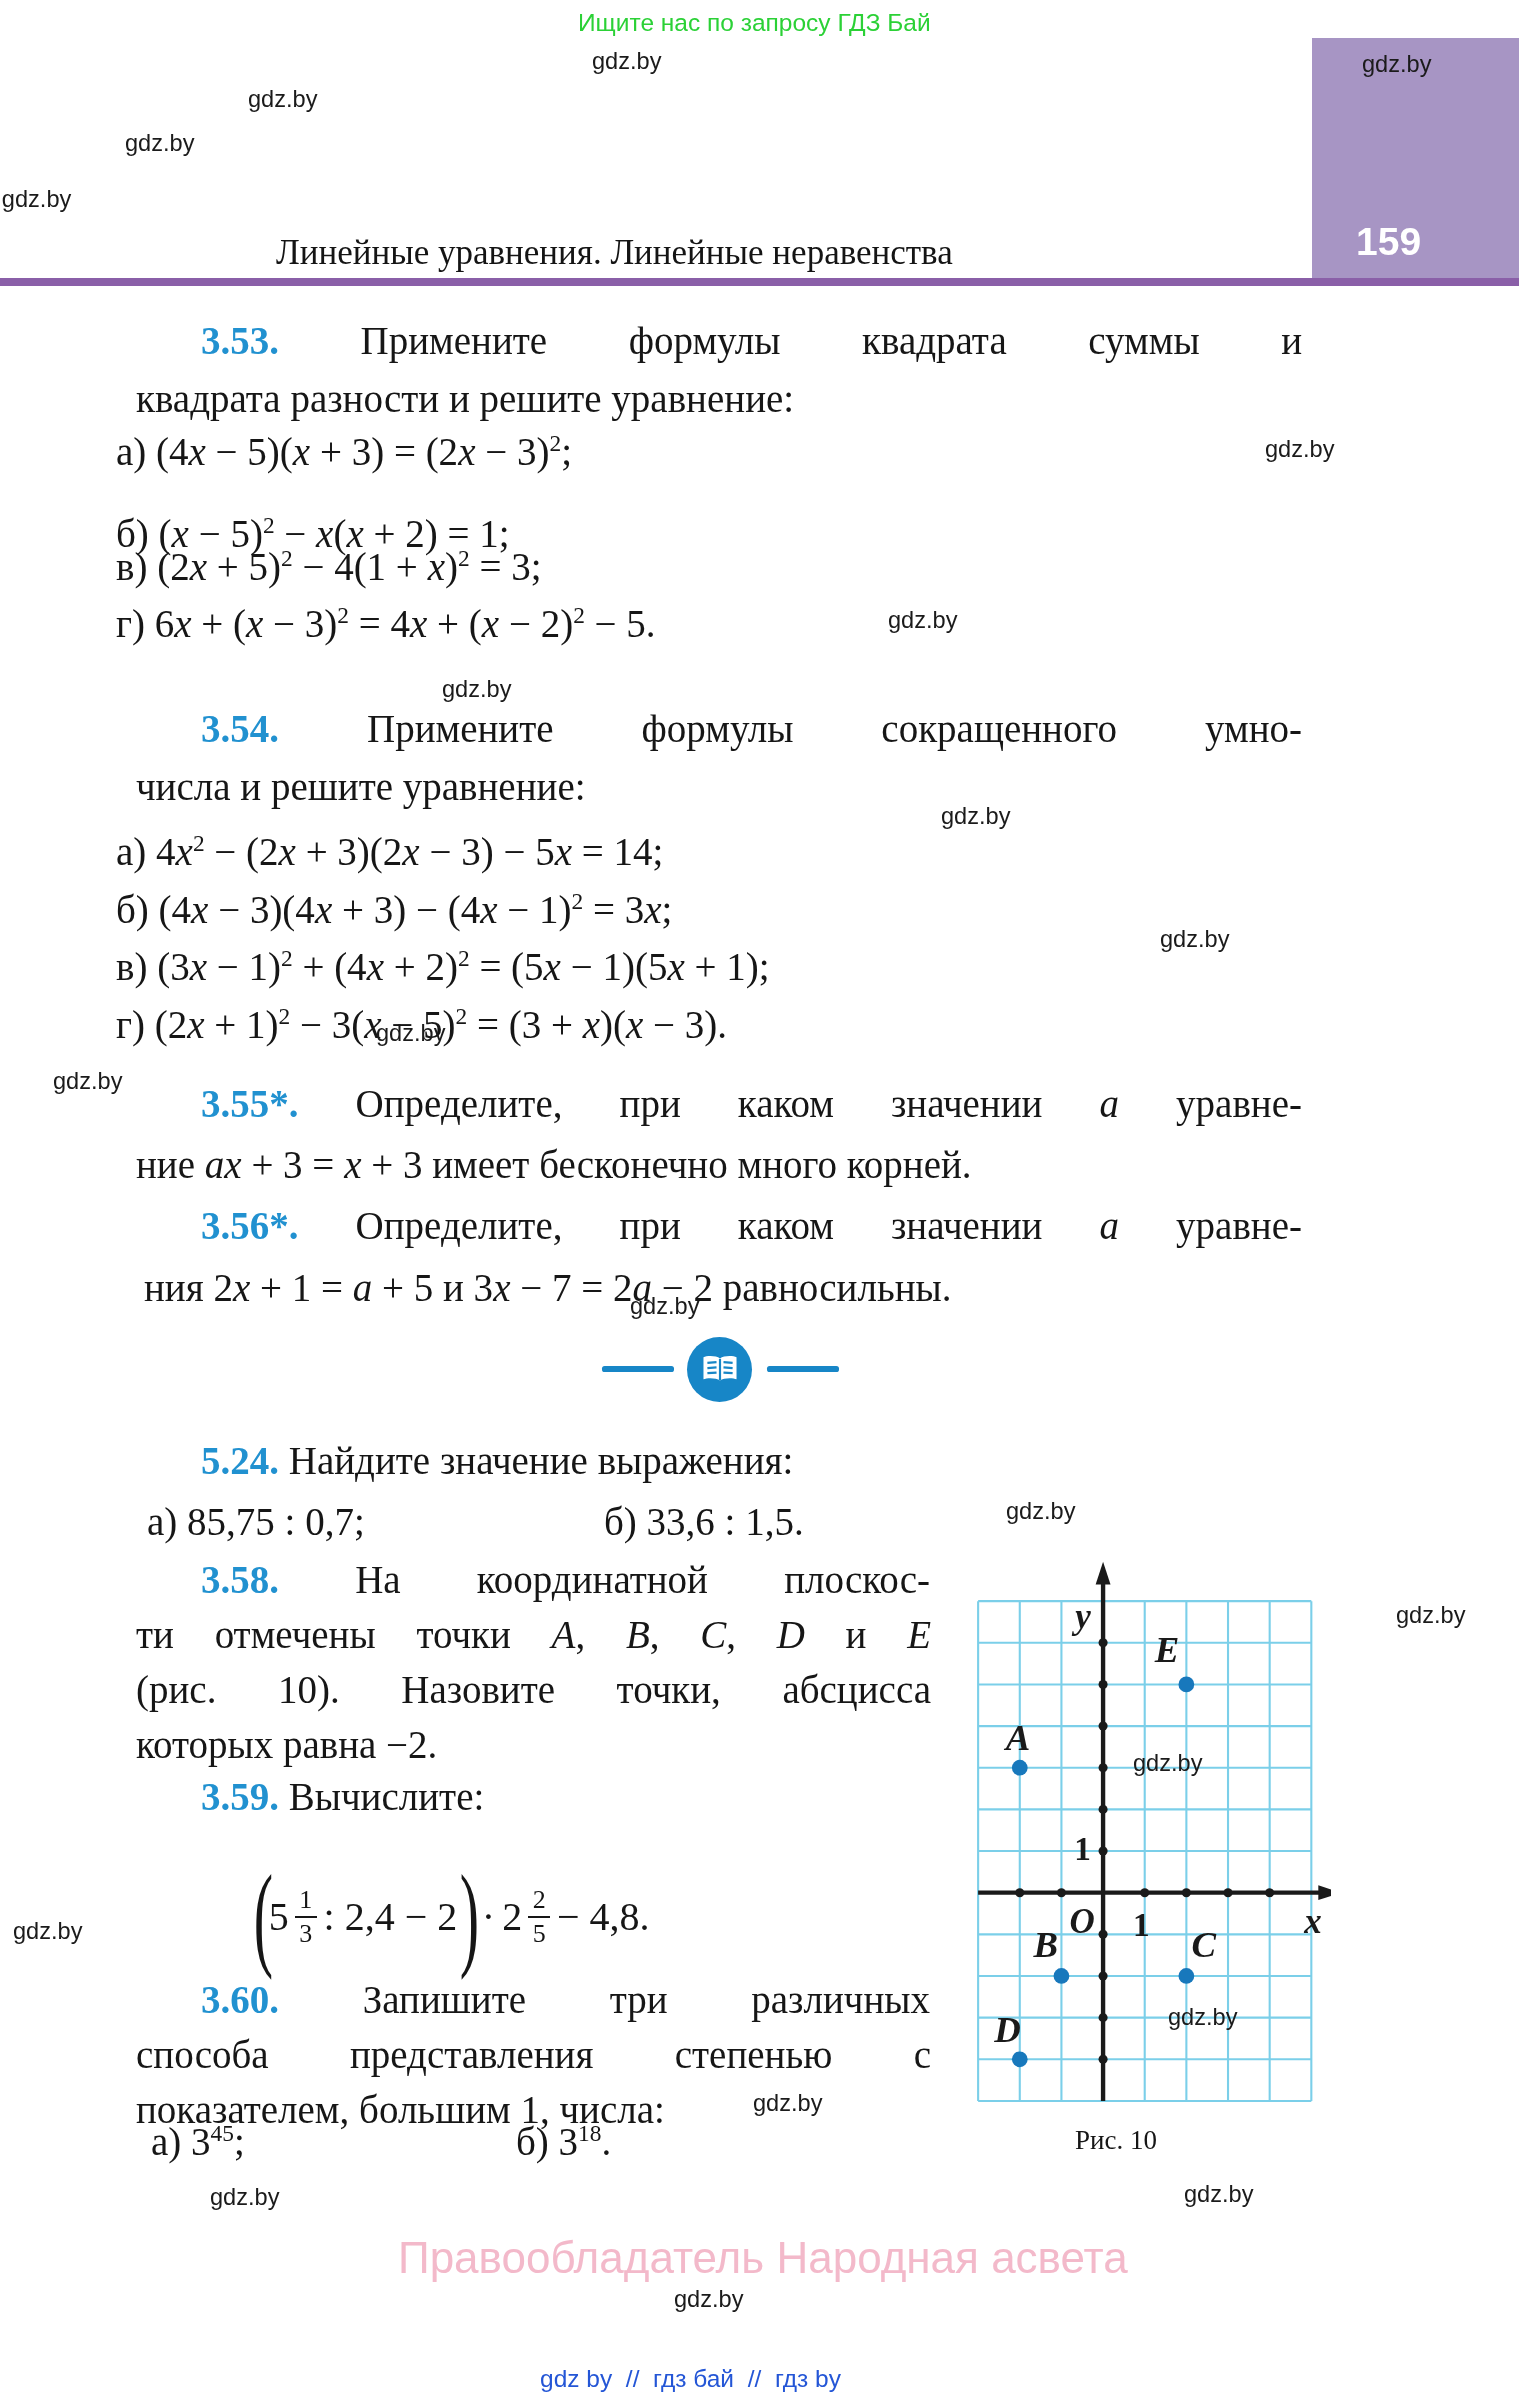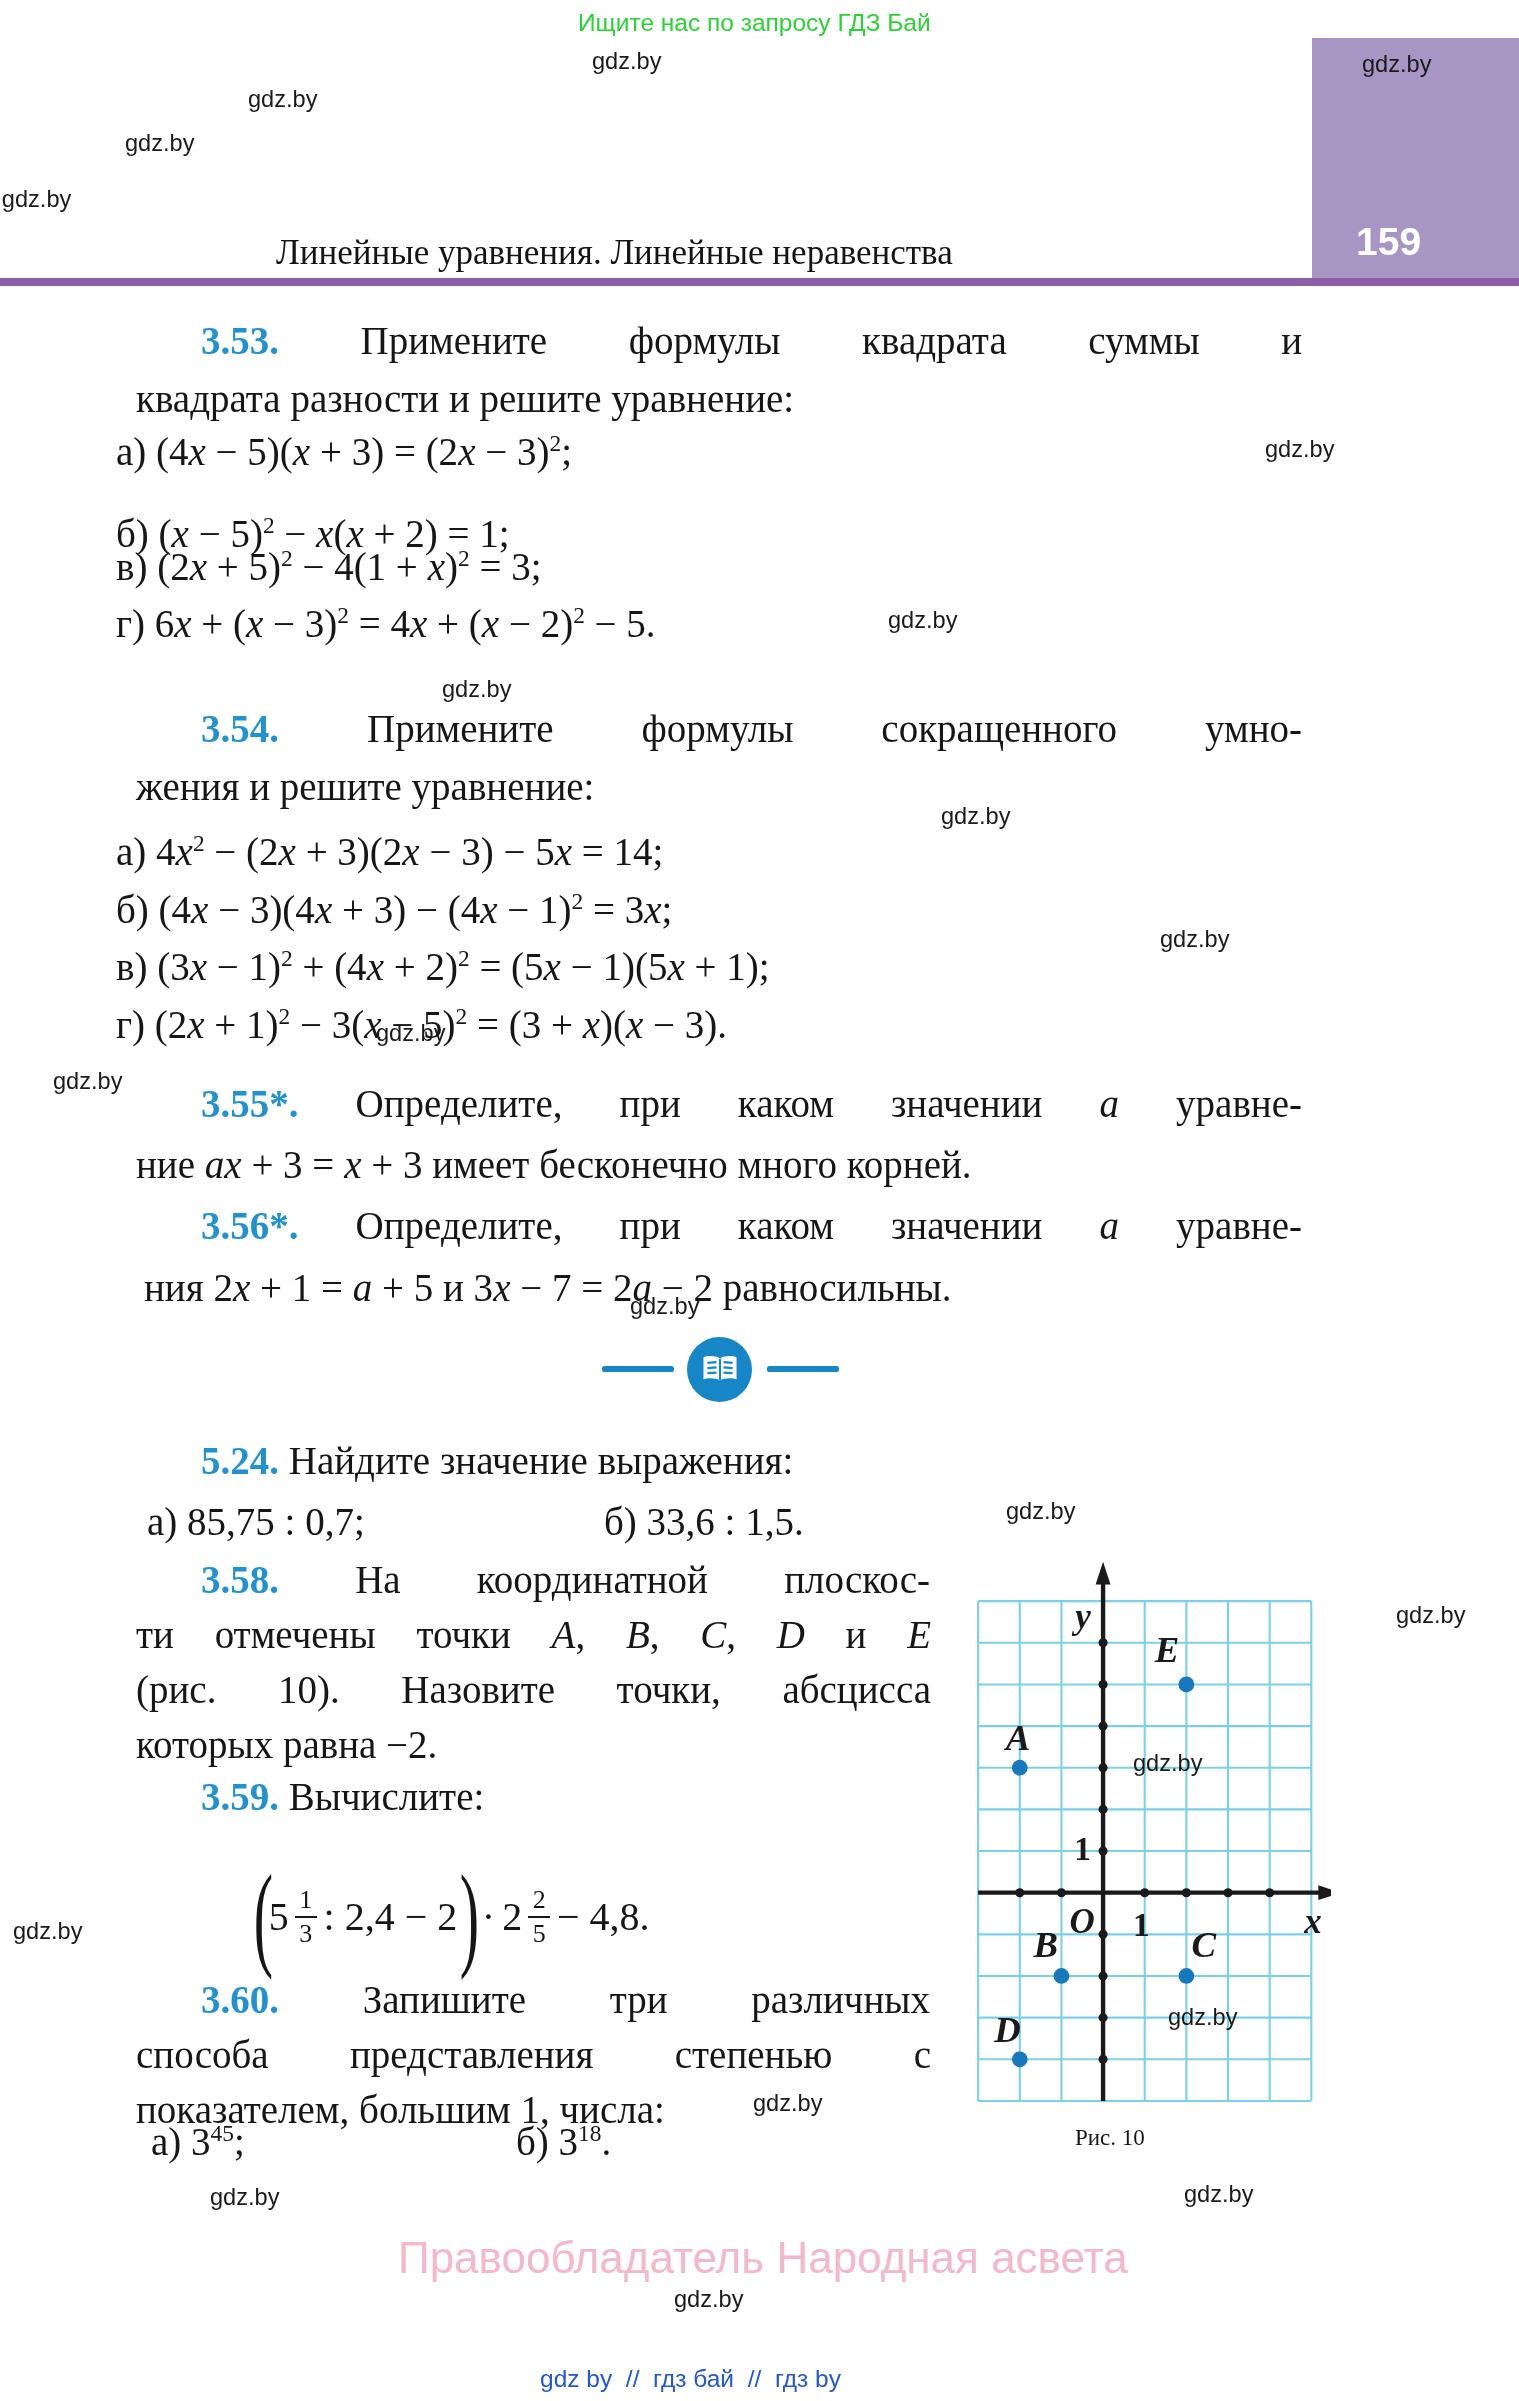--- a/index.html
+++ b/index.html
@@ -46,21 +46,21 @@
     position:absolute;left:258px;top:1851px;height:131px;display:flex;align-items:center;
     font-size:40px;z-index:3;
   }
   .f359 .paren{display:inline-block;font-size:116px;font-weight:400;transform:scaleX(.5);line-height:.9;margin:0 -14px;}
   .f359 .piece{margin:0 7px;}
   .mixed{display:inline-flex;align-items:center;}
   .mixed .whole{font-size:40px;}
   .frac{display:inline-flex;flex-direction:column;align-items:center;font-size:26px;line-height:1.2;margin-left:6.1px;}
   .frac .fnum{border-bottom:2.6px solid #161616;padding:0 4.4px;}
   .frac .fden{padding:0 4.4px;}
-  .fig-caption{position:absolute;left:1075px;top:2125px;font-size:23px;white-space:pre;z-index:3;}
+  .fig-caption{position:absolute;left:1075px;top:2125px;font-size:27px;white-space:pre;z-index:3;}
   .copyright{
     position:absolute;left:398px;top:2233px;font-family:"Liberation Sans","DejaVu Sans",sans-serif;
     font-size:44px;color:var(--pink,#f3b9ca);white-space:nowrap;z-index:3;
   }
   .links{
     position:absolute;left:0;top:2365px;width:1381px;text-align:center;
     font-family:"Liberation Sans","DejaVu Sans",sans-serif;font-size:24.5px;
     color:var(--link-blue,#2456d6);white-space:pre;z-index:3;
   }
   #figure-svg{position:absolute;left:963px;top:1560px;z-index:2;}
@@ -77,21 +77,21 @@
 <div class="rule"></div>
 
 <div class="line just" style="left:201px;top:317px;width:1101px;"><span class="num">3.53.</span> <span>Примените формулы квадрата суммы и</span></div>
 <div class="line" style="left:136px;top:375px;">квадрата разности и решите уравнение:</div>
 <div class="line" style="left:116px;top:428px;">а) (4<i>x</i> − 5)(<i>x</i> + 3) = (2<i>x</i> − 3)<sup>2</sup>;</div>
 <div class="line" style="left:116px;top:486px;margin-top:24px;">б) (<i>x</i> − 5)<sup>2</sup> − <i>x</i>(<i>x</i> + 2) = 1;</div>
 <div class="line" style="left:116px;top:543px;">в) (2<i>x</i> + 5)<sup>2</sup> − 4(1 + <i>x</i>)<sup>2</sup> = 3;</div>
 <div class="line" style="left:116px;top:600px;">г) 6<i>x</i> + (<i>x</i> − 3)<sup>2</sup> = 4<i>x</i> + (<i>x</i> − 2)<sup>2</sup> − 5.</div>
 
 <div class="line just" style="left:201px;top:705px;width:1101px;"><span class="num">3.54.</span> <span>Примените формулы сокращенного умно-</span></div>
-<div class="line" style="left:136px;top:763px;">жения и решите уравнение:</div>
+<div class="line" style="left:136px;top:763px;">числа и решите уравнение:</div>
 <div class="line" style="left:116px;top:828px;">а) 4<i>x</i><sup>2</sup> − (2<i>x</i> + 3)(2<i>x</i> − 3) − 5<i>x</i> = 14;</div>
 <div class="line" style="left:116px;top:886px;">б) (4<i>x</i> − 3)(4<i>x</i> + 3) − (4<i>x</i> − 1)<sup>2</sup> = 3<i>x</i>;</div>
 <div class="line" style="left:116px;top:943px;">в) (3<i>x</i> − 1)<sup>2</sup> + (4<i>x</i> + 2)<sup>2</sup> = (5<i>x</i> − 1)(5<i>x</i> + 1);</div>
 <div class="line" style="left:116px;top:1001px;">г) (2<i>x</i> + 1)<sup>2</sup> − 3(<i>x</i> − 5)<sup>2</sup> = (3 + <i>x</i>)(<i>x</i> − 3).</div>
 
 <div class="line just" style="left:201px;top:1080px;width:1101px;"><span class="num">3.55*.</span> <span>Определите, при каком значении <i>a</i> уравне-</span></div>
 <div class="line" style="left:136px;top:1141px;">ние <i>ax</i> + 3 = <i>x</i> + 3 имеет бесконечно много корней.</div>
 
 <div class="line just" style="left:201px;top:1202px;width:1101px;"><span class="num">3.56*.</span> <span>Определите, при каком значении <i>a</i> уравне-</span></div>
 <div class="line" style="left:144px;top:1264px;">ния 2<i>x</i> + 1 = <i>a</i> + 5 и 3<i>x</i> − 7 = 2<i>a</i> − 2 равносильны.</div>

